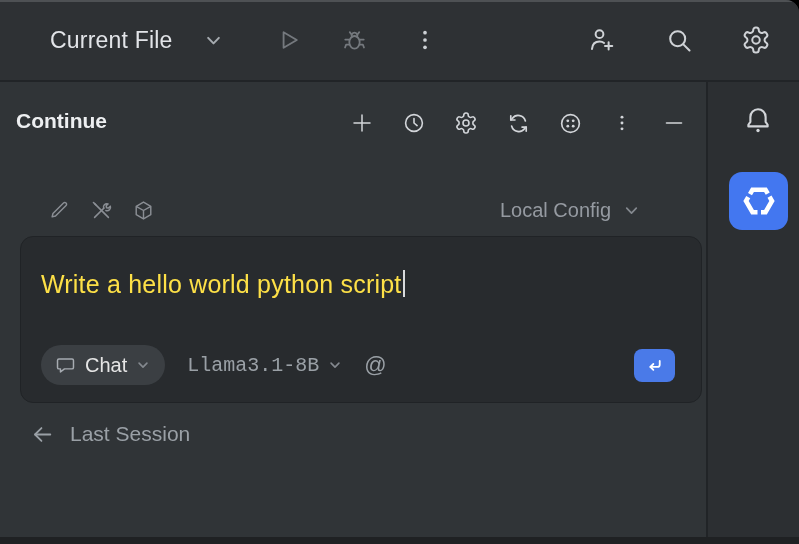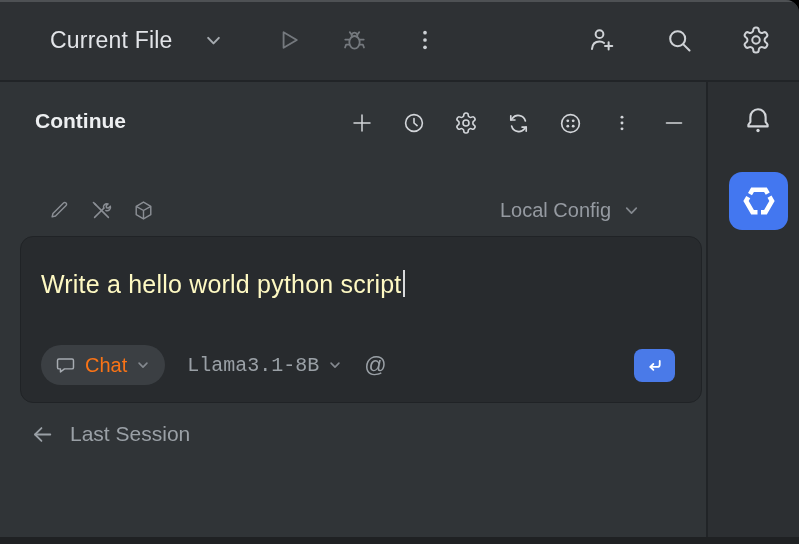--- a/index.html
+++ b/index.html
@@ -14,37 +14,37 @@
   
   .toolbar{position:absolute;top:0;left:0;width:799px;height:80px;background:var(--toolbar-bg,#2E3134);}
   .h-divider{position:absolute;top:80px;left:0;width:799px;height:2px;background:var(--divider,#212427);z-index:5;}
   .run-config{position:absolute;left:50px;top:0;height:80px;display:flex;align-items:center;gap:31px;cursor:pointer;}
   .run-config .label{font-size:23px;font-weight:500;color:var(--text-bright,#E2E4E8);letter-spacing:.2px;}
   .tb-icon{position:absolute;top:26px;width:28px;height:28px;display:flex;align-items:center;justify-content:center;}
   .ic{display:inline-flex;align-items:center;justify-content:center;}
   .ic svg{display:block;}
 
   
-  .panel-title{position:absolute;left:35px;top:109px;font-size:21px;font-weight:700;color:#EDEFF1;}
+  .panel-title{position:absolute;left:16px;top:109px;font-size:21px;font-weight:700;color:#EDEFF1;}
   .hdr-icons{position:absolute;left:350px;top:110px;width:336px;height:26px;display:flex;gap:28px;align-items:center;}
   .hdr-icons .btn{width:24px;height:26px;display:flex;align-items:center;justify-content:center;color:var(--icon-light,#D2D5D9);cursor:pointer;}
   .tool-row{position:absolute;left:47px;top:197px;display:flex;gap:18px;align-items:center;height:26px;}
   .tool-row .btn{width:24px;height:24px;display:flex;align-items:center;justify-content:center;color:var(--icon-muted,#8A8E94);cursor:pointer;}
   .config-sel{position:absolute;left:500px;top:196px;display:flex;align-items:center;gap:12px;height:28px;cursor:pointer;}
   .config-sel .label{font-size:20px;color:#959AA1;}
 
   
   .input-box{position:absolute;left:20px;top:236px;width:682px;height:167px;
              background:var(--input-bg,#282B2E);border:1px solid #202326;border-radius:13px;}
-  .prompt{position:absolute;left:20px;top:33px;font-size:25px;color:#fef9c3;letter-spacing:.2px;white-space:nowrap;}
+  .prompt{position:absolute;left:20px;top:33px;font-size:25px;color:#fde047;letter-spacing:.2px;white-space:nowrap;}
   .caret{display:inline-block;width:2px;height:27px;background:#D8DADC;vertical-align:-4px;margin-left:2px;}
   .input-ctrls{position:absolute;left:20px;top:108px;display:flex;align-items:center;gap:22px;height:40px;}
   .mode-pill{height:40px;border-radius:20px;background:var(--pill-bg,#3B3F43);display:flex;align-items:center;
              gap:9px;padding:0 15px 0 14px;cursor:pointer;}
-  .mode-pill .label{font-size:20px;color:#f97316;}
+  .mode-pill .label{font-size:20px;color:#e5e5e5;}
   .model-sel{display:flex;align-items:center;gap:9px;cursor:pointer;}
   .model-sel .label{font-size:20px;color:#9AA0A6;font-family:Liberation Mono, monospace;}
   .at-btn{font-size:22px;color:#9AA0A6;cursor:pointer;line-height:1;}
   .enter-btn{position:absolute;left:613px;top:112px;width:41px;height:33px;border-radius:8px;
              background:var(--accent-blue,#4A7AE8);display:flex;align-items:center;justify-content:center;
              border:none;cursor:pointer;color:#fff;}
 
   
   .last-session{position:absolute;left:30px;top:420px;display:flex;align-items:center;gap:15px;height:28px;
                 color:#9AA0A6;cursor:pointer;}

